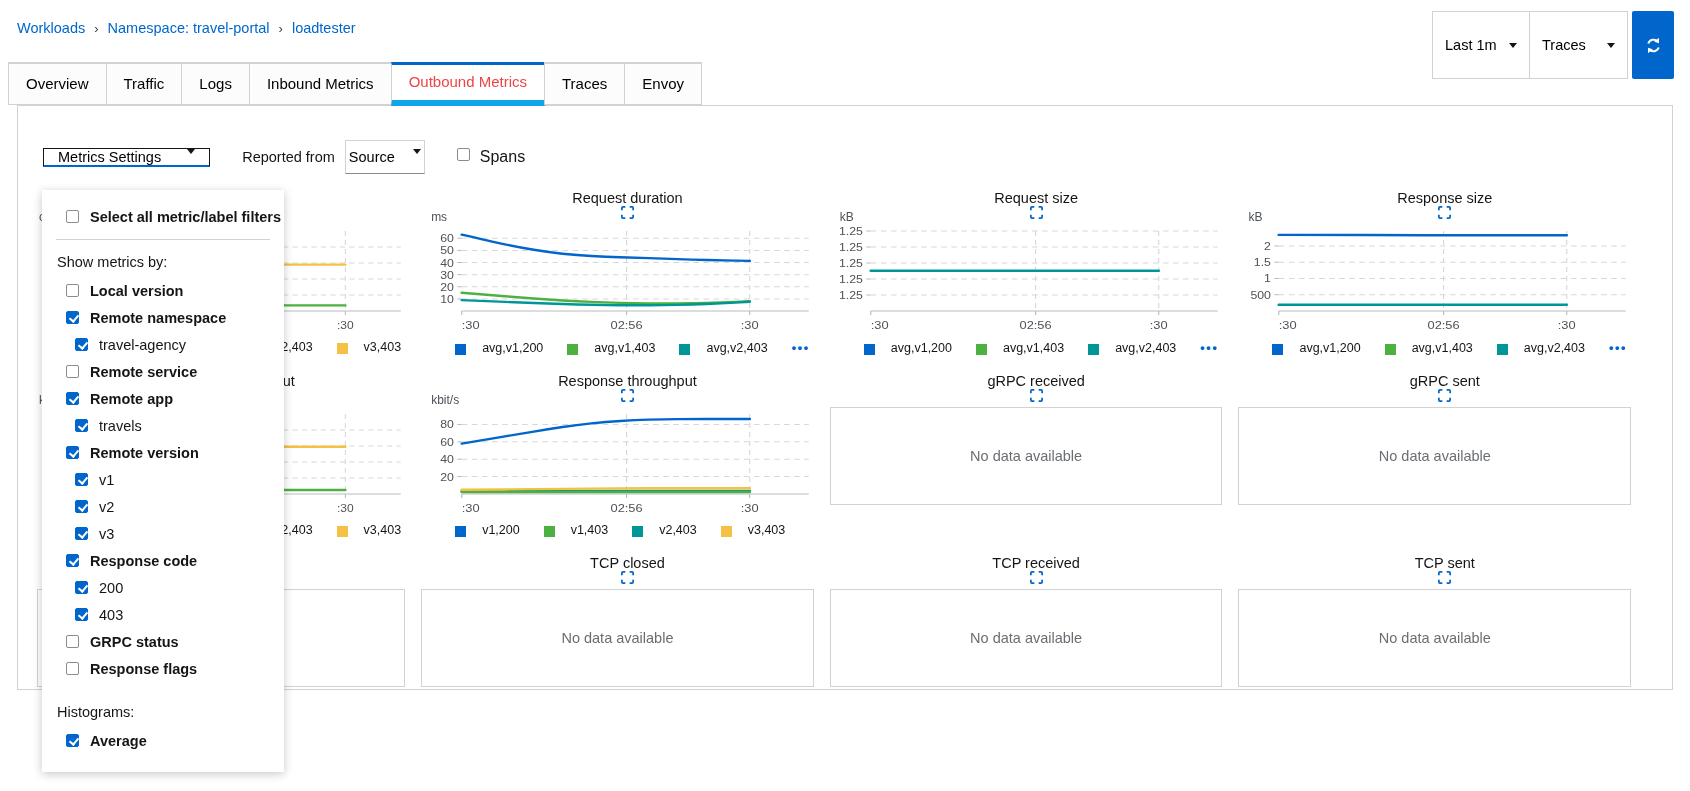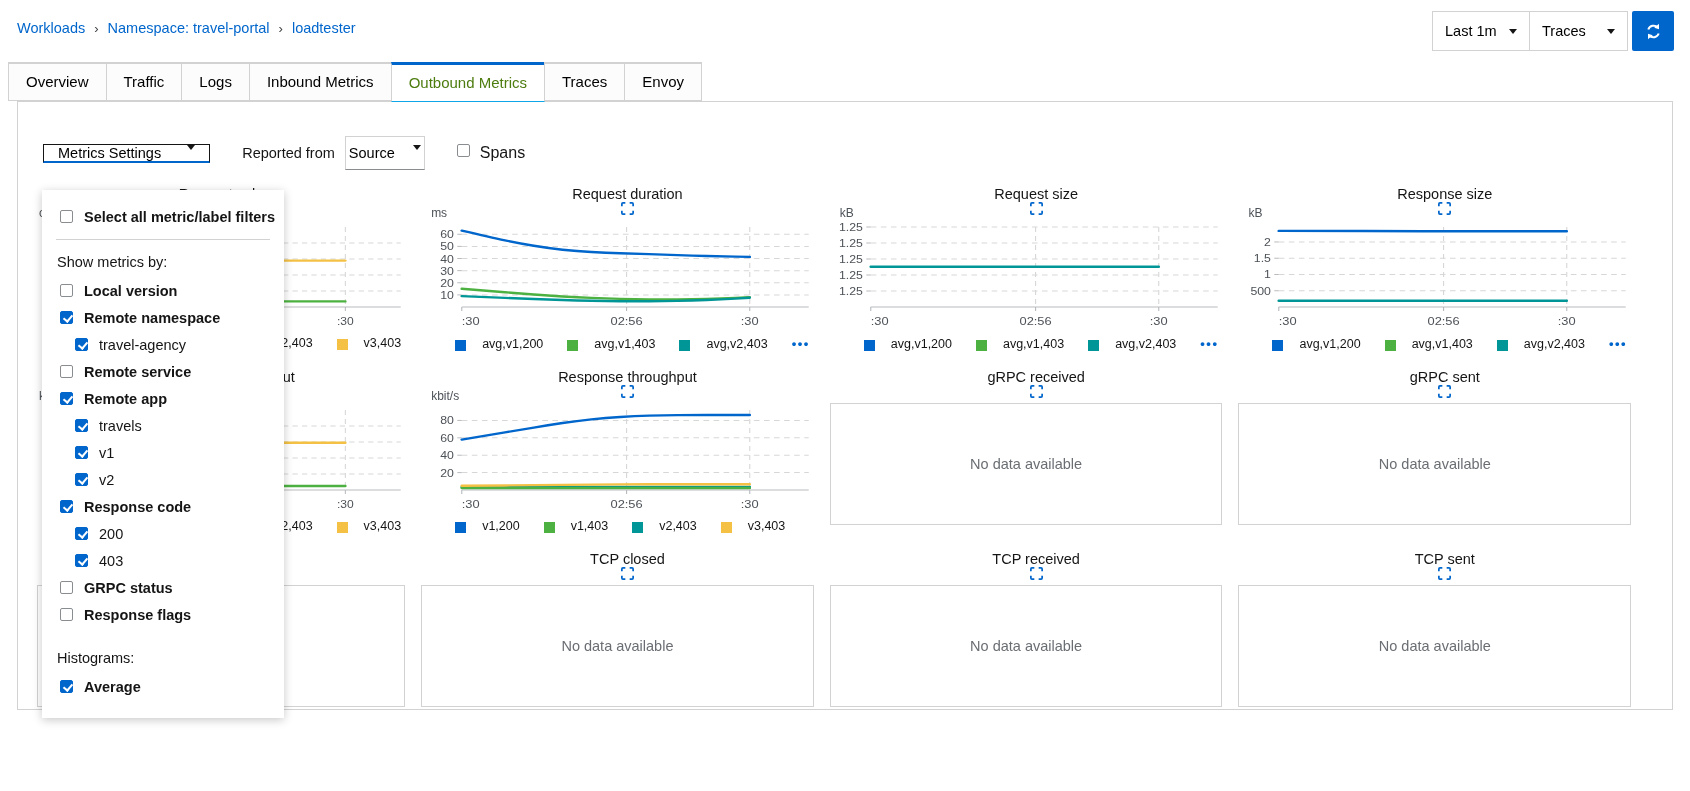--- a/index.html
+++ b/index.html
@@ -5,32 +5,32 @@
   * { box-sizing: border-box; margin: 0; padding: 0; }
   html,body { width:1690px; height:791px; background:#fff; overflow:hidden;
     font-family:"Liberation Sans","DejaVu Sans",sans-serif; color:#151515; }
 
   
   .topbar { position:relative; height:62px; }
   .breadcrumb { position:absolute; left:17px; top:20px; font-size:14.5px; display:flex; gap:9px; align-items:center; }
   .crumb { color:#0066cc; text-decoration:none; cursor:pointer; }
   .crumb-sep { color:#3c3f42; font-size:13px; }
   .top-controls { position:absolute; right:16px; top:11px; display:flex; align-items:stretch; }
-  .dd-btn { background:#fff; border:1px solid #d2d2d2; padding:11px 12px; font-size:14.5px;
+  .dd-btn { background:#fff; border:1px solid #d2d2d2; padding:25px 12px; font-size:14.5px;
     display:flex; align-items:center; gap:12px; cursor:pointer; min-width:98px; justify-content:space-between; }
   .dd-btn + .dd-btn { border-left:none; }
   .caret { width:0; height:0; border-left:4.5px solid transparent; border-right:4.5px solid transparent; border-top:5px solid #151515; }
   .refresh-btn { width:42px; background:#0066cc; border:none; margin-left:4px; border-radius:2px;
     display:flex; align-items:center; justify-content:center; cursor:pointer; }
 
   
   .tabs { display:flex; padding-left:8px; position:relative; z-index:2; }
   .tab { border:1px solid #d2d2d2; border-top:2px solid #d2d2d2; background:#fcfcfc; padding:9px 17px 10px;
     font-size:15px; cursor:pointer; margin-right:-1px; }
-  .tab.active { background:#fff; color:#4d7c0f; border-top:3px solid #0066cc; border-bottom:1px solid #0ea5e9;
+  .tab.active { background:#fff; color:#ef4444; border-top:3px solid #0066cc; border-bottom:6px solid #0ea5e9;
     margin-bottom:-1px; padding-top:8px; }
 
   
   .panel { position:relative; margin:0 17px; border:1px solid #d2d2d2; background:#fff; min-height:585px; }
   .metrics-toolbar { display:flex; align-items:center; padding:34px 24px 4px 25px; }
   .settings-toggle { background:#fff; border:1px solid #151515; border-bottom:2px solid #0066cc;
     padding:0 14px; font-size:14.5px; display:flex; align-items:flex-start; gap:26px; cursor:pointer; }
   .reported-label { margin-left:32px; font-size:14.5px; }
   .source-toggle { margin-left:10px; background:#fff; border:1px solid #d2d2d2; border-bottom:1px solid #8a8d90;
     padding:8px 3px; font-size:14.5px; display:flex; align-items:flex-start; gap:18px; cursor:pointer; }
@@ -50,28 +50,28 @@
   .chart-head { display:flex; align-items:center; justify-content:space-between; padding:4px 8px 0 28px; height:24px;flex-direction:column; }
   .chart-title { font-size:14.5px; color:#151515; }
   .expand-icon { cursor:pointer; display:flex; }
   .unit-label { font-size:12px; color:#4d5258; margin:0 0 0 14px; height:15px; }
   .chart-card.covered .unit-label { margin-left:6px; }
   .chart-svg { display:block; width:100%; height:112px; }
   .legend { display:flex; align-items:center; gap:24px; margin:3px 8px 0 38px; font-size:12.5px; color:#151515; }
   .legend-item { display:flex; align-items:flex-end; gap:16px; cursor:pointer; }
   .swatch { width:11px; height:11px; display:inline-block; }
   .kebab-icon { margin-left:auto; color:#0066cc; font-size:13px; letter-spacing:1.5px; font-weight:bold; cursor:pointer; }
-  .nodata-box { margin:14px 4px 0 4px; height:122px; border:1px solid #d2d2d2; display:flex;
+  .nodata-box { margin:14px 4px 0 4px; height:98px; border:1px solid #d2d2d2; display:flex;
     align-items:center; justify-content:center; }
   .nodata-text { color:#6a6e73; font-size:14.5px; }
 
   
   .menu-panel { position:absolute; left:42px; top:190px; width:242px; background:#fff; z-index:50;
     box-shadow:0 2px 9px rgba(3,3,3,.22); padding:13px 0 18px; }
-  .menu-row { display:flex; align-items:center; gap:11px; height:27px; padding-left:18px; font-size:14.5px; cursor:pointer; }
+  .menu-row { display:flex; align-items:center; gap:11px; height:27px; padding-left:24px; font-size:14.5px; cursor:pointer; }
   .menu-row.bold { font-weight:700; }
   .menu-row.indent1 { padding-left:33px; }
   .menu-divider { border:none; border-top:1px solid #d2d2d2; margin:9px 14px 8px; }
   .menu-header { font-size:14.5px; padding:6px 0 7px 15px; }
   .menu-gap { height:16px; }
 </style>
 </head>
 <body>
 
 <div class="topbar">
@@ -590,27 +590,35 @@
       <span>Remote service</span>
     </div>
     <div class="menu-row bold">
       <span class="cb checked"></span>
       <span>Remote app</span>
     </div>
     <div class="menu-row indent1">
       <span class="cb checked"></span>
       <span>travels</span>
     </div>
+    <div class="menu-row bold">
+      <span class="cb checked"></span>
+      <span>Remote version</span>
+    </div>
     <div class="menu-row indent1">
       <span class="cb checked"></span>
       <span>v1</span>
     </div>
     <div class="menu-row indent1">
       <span class="cb checked"></span>
       <span>v2</span>
+    </div>
+    <div class="menu-row indent1">
+      <span class="cb checked"></span>
+      <span>v3</span>
     </div>
     <div class="menu-row bold">
       <span class="cb checked"></span>
       <span>Response code</span>
     </div>
     <div class="menu-row indent1">
       <span class="cb checked"></span>
       <span>200</span>
     </div>
     <div class="menu-row indent1">

